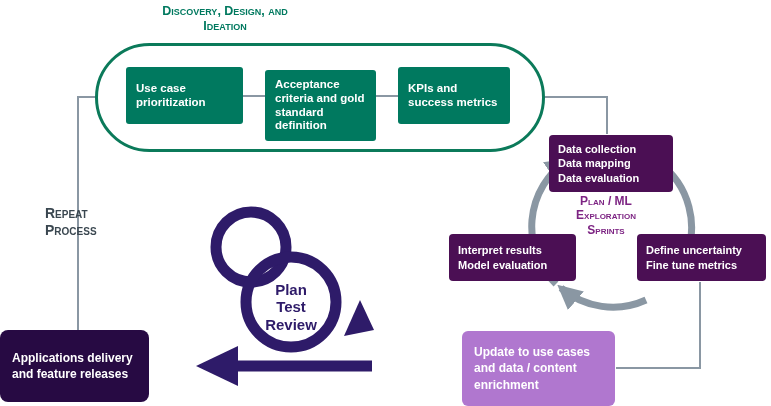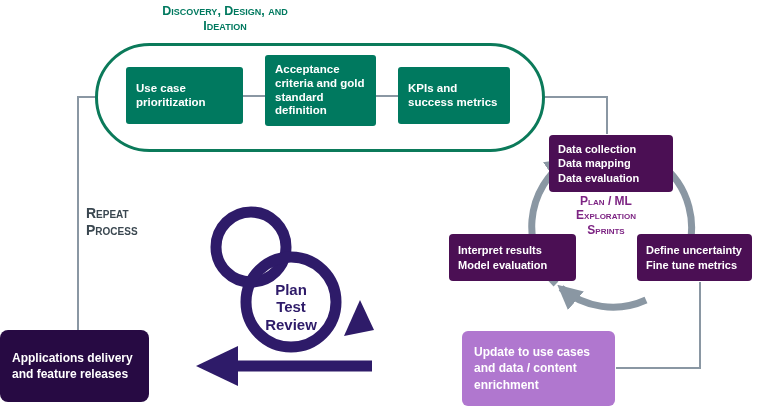--- a/index.html
+++ b/index.html
@@ -28,51 +28,51 @@
     border: 3px solid #0b7a5a; border-radius: 56px;
     z-index: 2; background: transparent;
   }
   .gbox {
     background: #00795f; color: #ffffff;
     font-weight: bold; font-size: 11.5px; line-height: 1.2;
     display: flex; align-items: center;
     padding: 0 10px; border-radius: 3px; z-index: 3;
   }
   .gbox1 { left: 126px; top: 67px; width: 117px; height: 57px; }
-  .gbox2 { left: 265px; top: 55px; width: 111px; height: 71px; }
+  .gbox2 { left: 265px; top: 70px; width: 111px; height: 71px; }
   .gbox3 { left: 398px; top: 67px; width: 112px; height: 57px; }
 
   .pbox {
     background: #4b0f54; color: #ffffff;
     font-weight: bold; font-size: 11px; line-height: 1.3;
     display: flex; flex-direction: column; justify-content: center;
     padding: 0 9px; border-radius: 4px; z-index: 3;
   }
   .pbox-data      { left: 549px; top: 135px; width: 124px; height: 57px; }
-  .pbox-define    { left: 637px; top: 234px; width: 115px; height: 47px; }
+  .pbox-define    { left: 637px; top: 234px; width: 129px; height: 47px; }
   .pbox-interpret { left: 449px; top: 234px; width: 127px; height: 47px; }
 
   .cycle-label {
     left: 540px; top: 194px; width: 132px;
     text-align: center; color: #7d2483;
     font-weight: bold; font-size: 12px; line-height: 1.2;
     font-variant: small-caps; z-index: 3;
   }
 
   .loop-label {
     left: 256px; top: 281px; width: 70px;
     text-align: center; color: #2e1b69;
     font-weight: bold; font-size: 15px; line-height: 1.15;
     z-index: 4;
   }
 
   .repeat-label {
     left: 45px; top: 205px; width: 90px;
     color: #3a4750; font-weight: bold; font-size: 14px; line-height: 1.2;
-    font-variant: small-caps; z-index: 3; margin-left: 41px;
+    font-variant: small-caps; z-index: 3;
   }
 
   .dark-box {
     left: 0px; top: 330px; width: 149px; height: 72px;
     background: #270a43; color: #ffffff;
     font-weight: bold; font-size: 12px; line-height: 1.35;
     display: flex; align-items: center;
     padding: 0 12px; border-radius: 8px; z-index: 3;
   }
   .light-box {

